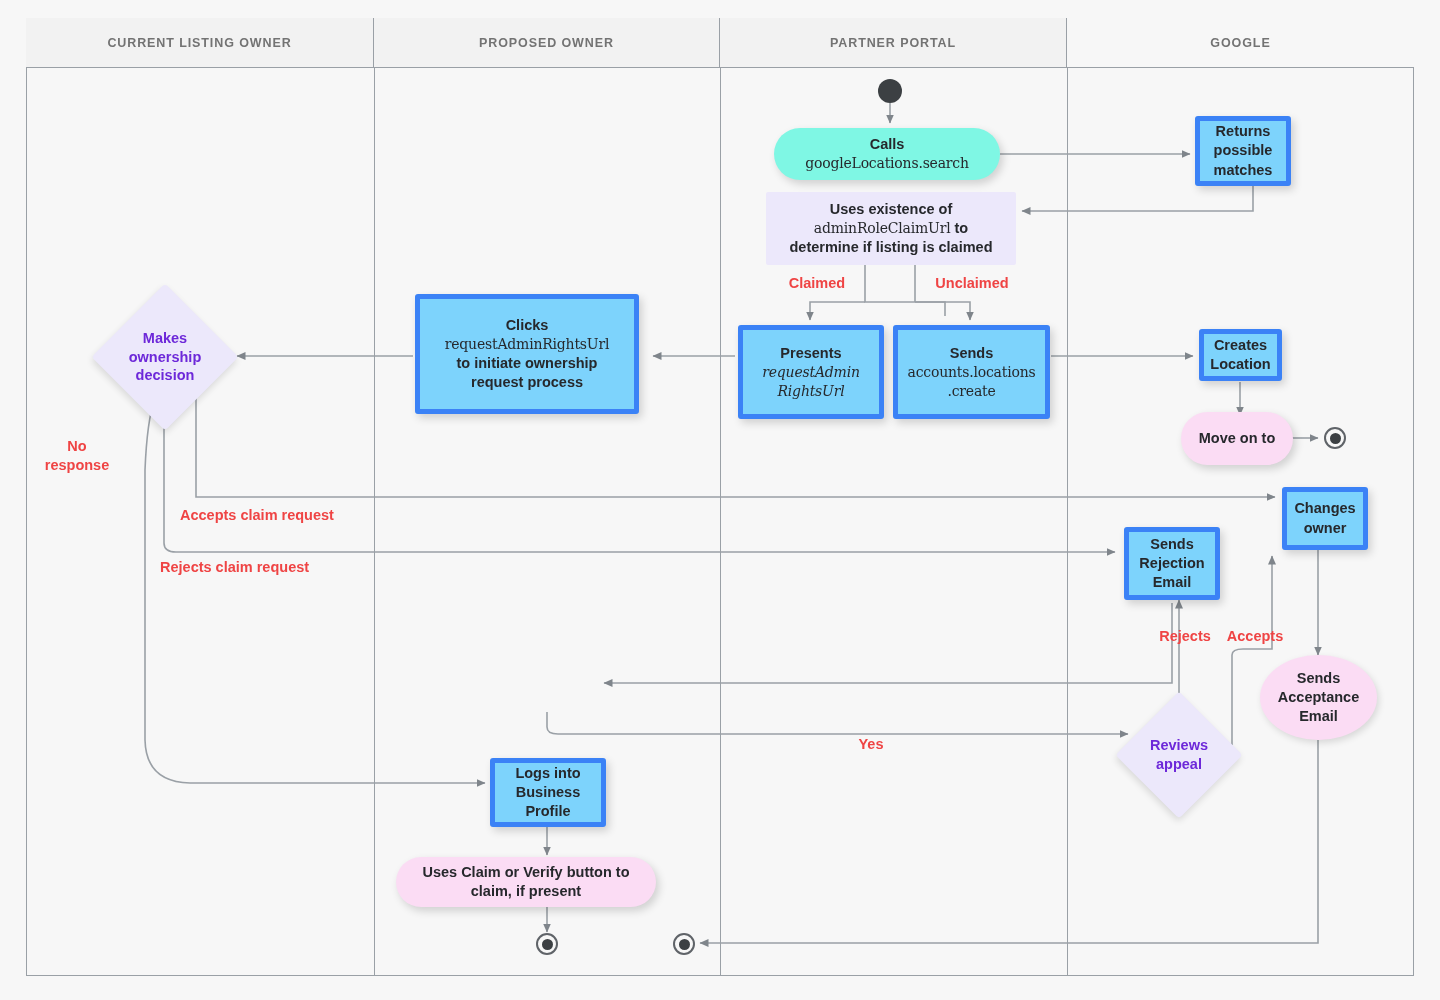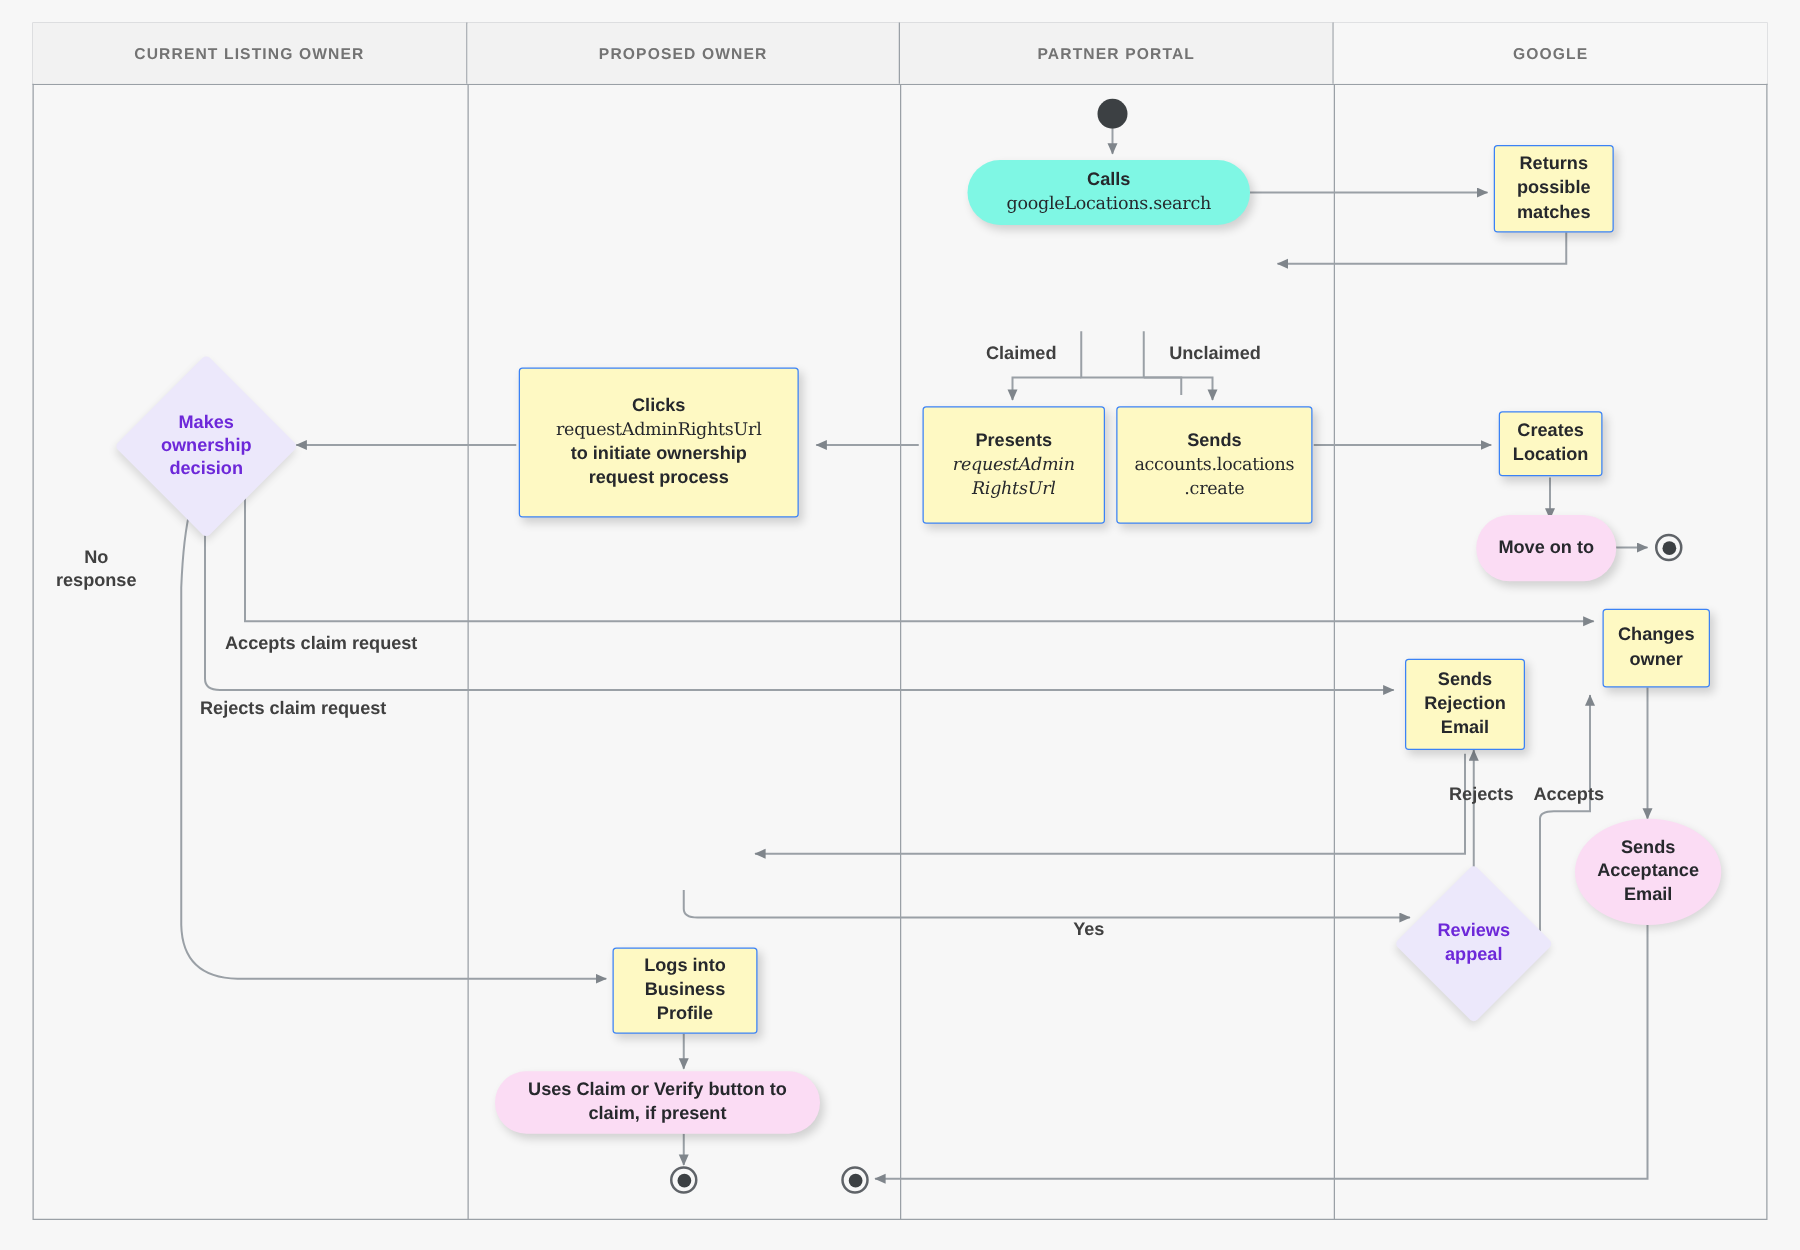--- a/index.html
+++ b/index.html
@@ -94,22 +94,22 @@
     align-items: center;
     justify-content: center;
     text-align: center;
     color: #26282c;
     font-size: 14.5px;
     font-weight: 700;
     line-height: 1.32;
     z-index: 5;
   }
   .rect {
-    background: #fef9c3;
-    border: 1px solid #3b82f6;
+    background: #7dd3fc;
+    border: 5px solid #3b82f6;
     border-radius: 3px;
     box-shadow: 3px 4px 8px rgba(0,0,0,0.16);
   }
   .pill {
     border-radius: 999px;
     box-shadow: 3px 4px 8px rgba(0,0,0,0.16);
   }
   .oval {
     border-radius: 50%;
     box-shadow: 2px 3px 7px rgba(0,0,0,0.13);
@@ -180,21 +180,21 @@
     width: 11px; height: 11px;
     border-radius: 50%;
     background: #3c4043;
   }
 
   
   .elabel {
     position: absolute;
     font-size: 14.5px;
     font-weight: 700;
-    color: #404040;
+    color: #ef4444;
     line-height: 1.3;
     text-align: center;
     background: transparent;
     z-index: 7;
     white-space: pre-line;
   }
 </style>
 </head>
 <body>
 
@@ -278,20 +278,25 @@
     <span class="mono-b">Calls</span>
     <span class="mono">googleLocations.search</span>
   </div>
 
   <div class="node rect" style="left:1195px; top:116px; width:96px; height:70px;">
     <span style="white-space:pre-line;">Returns
 possible
 matches</span>
   </div>
 
+  <div class="node lav" style="left:766px; top:192px; width:250px; height:73px; border-radius:2px;">
+    <span>Uses existence of</span>
+    <span><span class="mono">adminRoleClaimUrl</span><span> to</span></span>
+    <span>determine if listing is claimed</span>
+  </div>
 
   <div class="node rect" style="left:738px; top:325px; width:146px; height:94px;">
     <span>Presents</span>
     <span class="mono" style="white-space:pre-line;font-style:italic;">requestAdmin
 RightsUrl</span>
   </div>
 
   <div class="node rect" style="left:893px; top:325px; width:157px; height:94px;">
     <span>Sends</span>
     <span class="mono" style="white-space:pre-line;">accounts.locations

